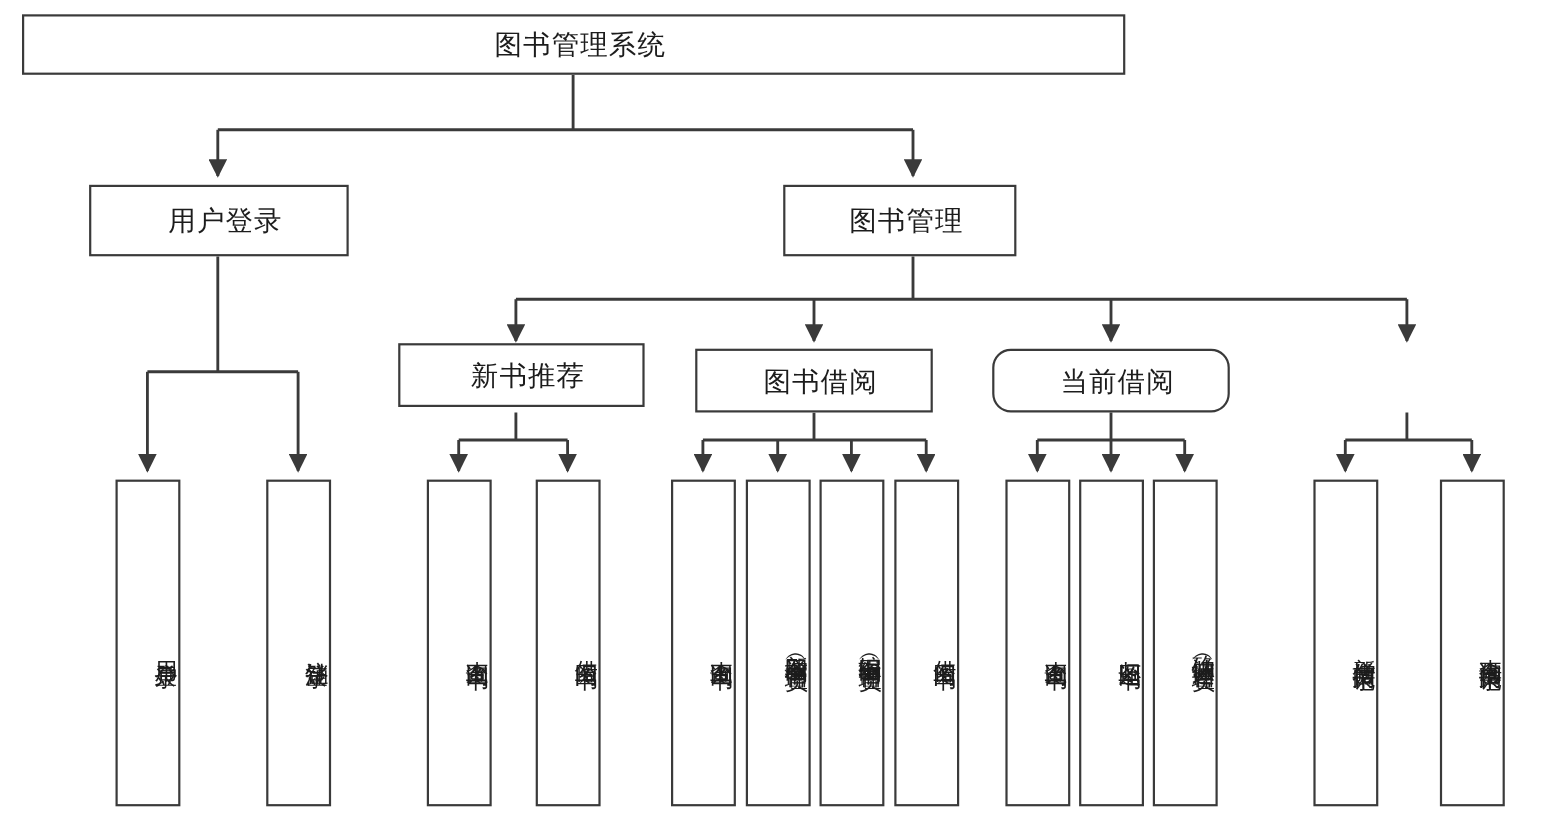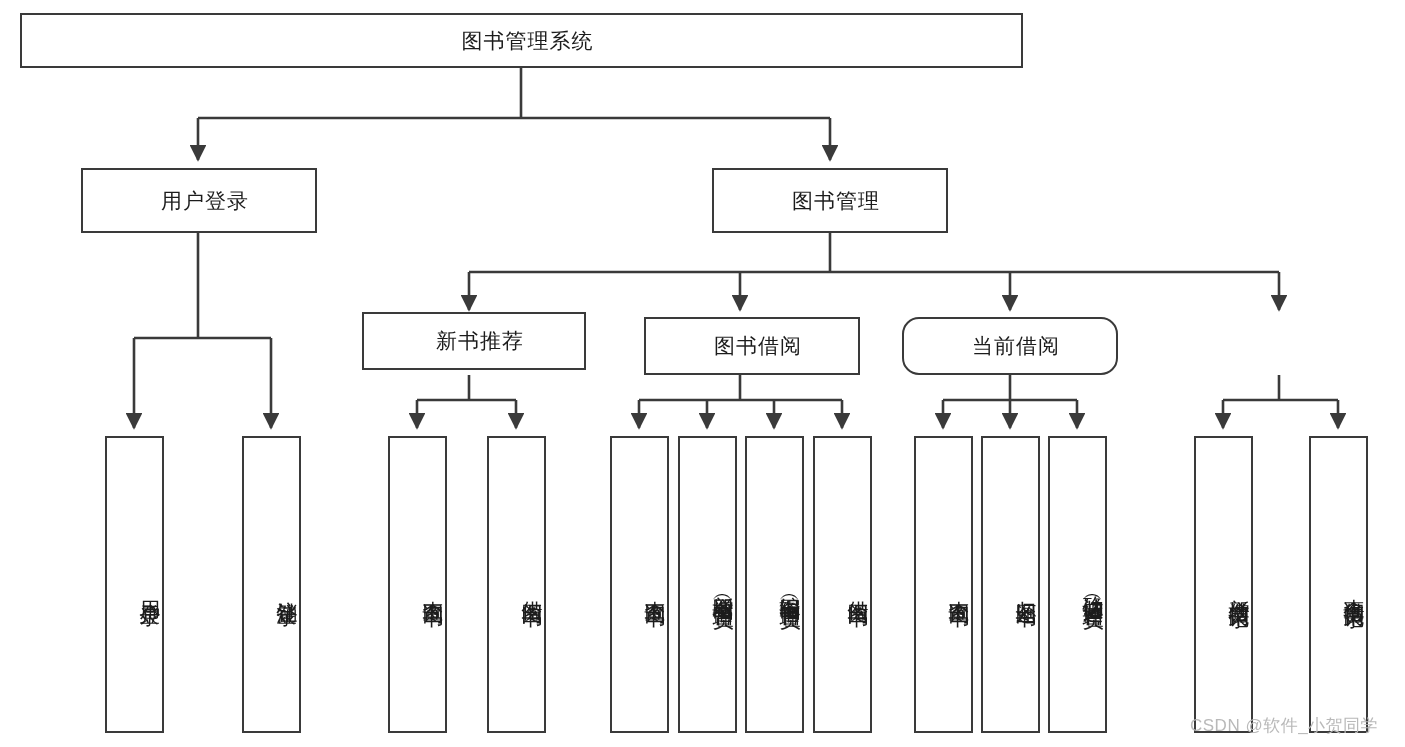--- a/index.html
+++ b/index.html
@@ -30,21 +30,21 @@
     box-sizing: border-box;
     border: 2px solid #3a3a3a;
     background: #ffffff;
     display: flex;
     align-items: center;
     justify-content: center;
     color: #1c1c1c;
     z-index: 2;
   }
   .node.horiz {
-    font-size: 21px;
+    font-size: 25px;
     letter-spacing: 1px;
     padding-left: 12px;
   }
   .node.vert {
     writing-mode: vertical-rl;
     text-orientation: upright;
     font-size: 21px;
     line-height: 1.18;
     letter-spacing: 2px;
     align-items: flex-start;
@@ -120,28 +120,28 @@
     </g>
   </svg>
 
   <div class="node horiz" style="left:20px; top:13px; width:1003px; height:55px;">
     <span class="lbl">图书管理系统</span>
   </div>
 
   <div class="node horiz" style="left:81px; top:168px; width:236px; height:65px;">
     <span class="lbl">用户登录</span>
   </div>
-  <div class="node horiz" style="left:712px; top:168px; width:236px; height:65px;">
+  <div class="node horiz" style="left:712px; top:168px; width:212px; height:65px;">
     <span class="lbl">图书管理</span>
   </div>
 
   <div class="node horiz" style="left:362px; top:312px; width:224px; height:58px;align-items:center;">
     <span class="lbl">新书推荐</span>
   </div>
-  <div class="node horiz" style="left:632px; top:317px; width:216px; height:58px;margin-left:12px;">
+  <div class="node horiz" style="left:632px; top:317px; width:216px; height:58px;">
     <span class="lbl">图书借阅</span>
   </div>
   <div class="node horiz" style="left:902px; top:317px; width:216px; height:58px;border-radius:17px;">
     <span class="lbl">当前借阅</span>
   </div>
 
   <div class="node vert" style="left:105px; top:436px; width:59px; height:297px;">
     <span class="lbl">用户登录</span>
   </div>
   <div class="node vert" style="left:242px; top:436px; width:59px; height:297px;">
@@ -178,15 +178,14 @@
     <span class="lbl">确认归还（管理员）</span>
   </div>
 
   <div class="node vert" style="left:1194px; top:436px; width:59px; height:297px;">
     <span class="lbl">新增借阅记录</span>
   </div>
   <div class="node vert" style="left:1309px; top:436px; width:59px; height:297px;">
     <span class="lbl">查询借阅记录</span>
   </div>
 
-  <div class="watermark" style="left:1190px; top:714px;">CSDN @软件_小贺同学</div>
 
 </div>
 
 </body></html>

